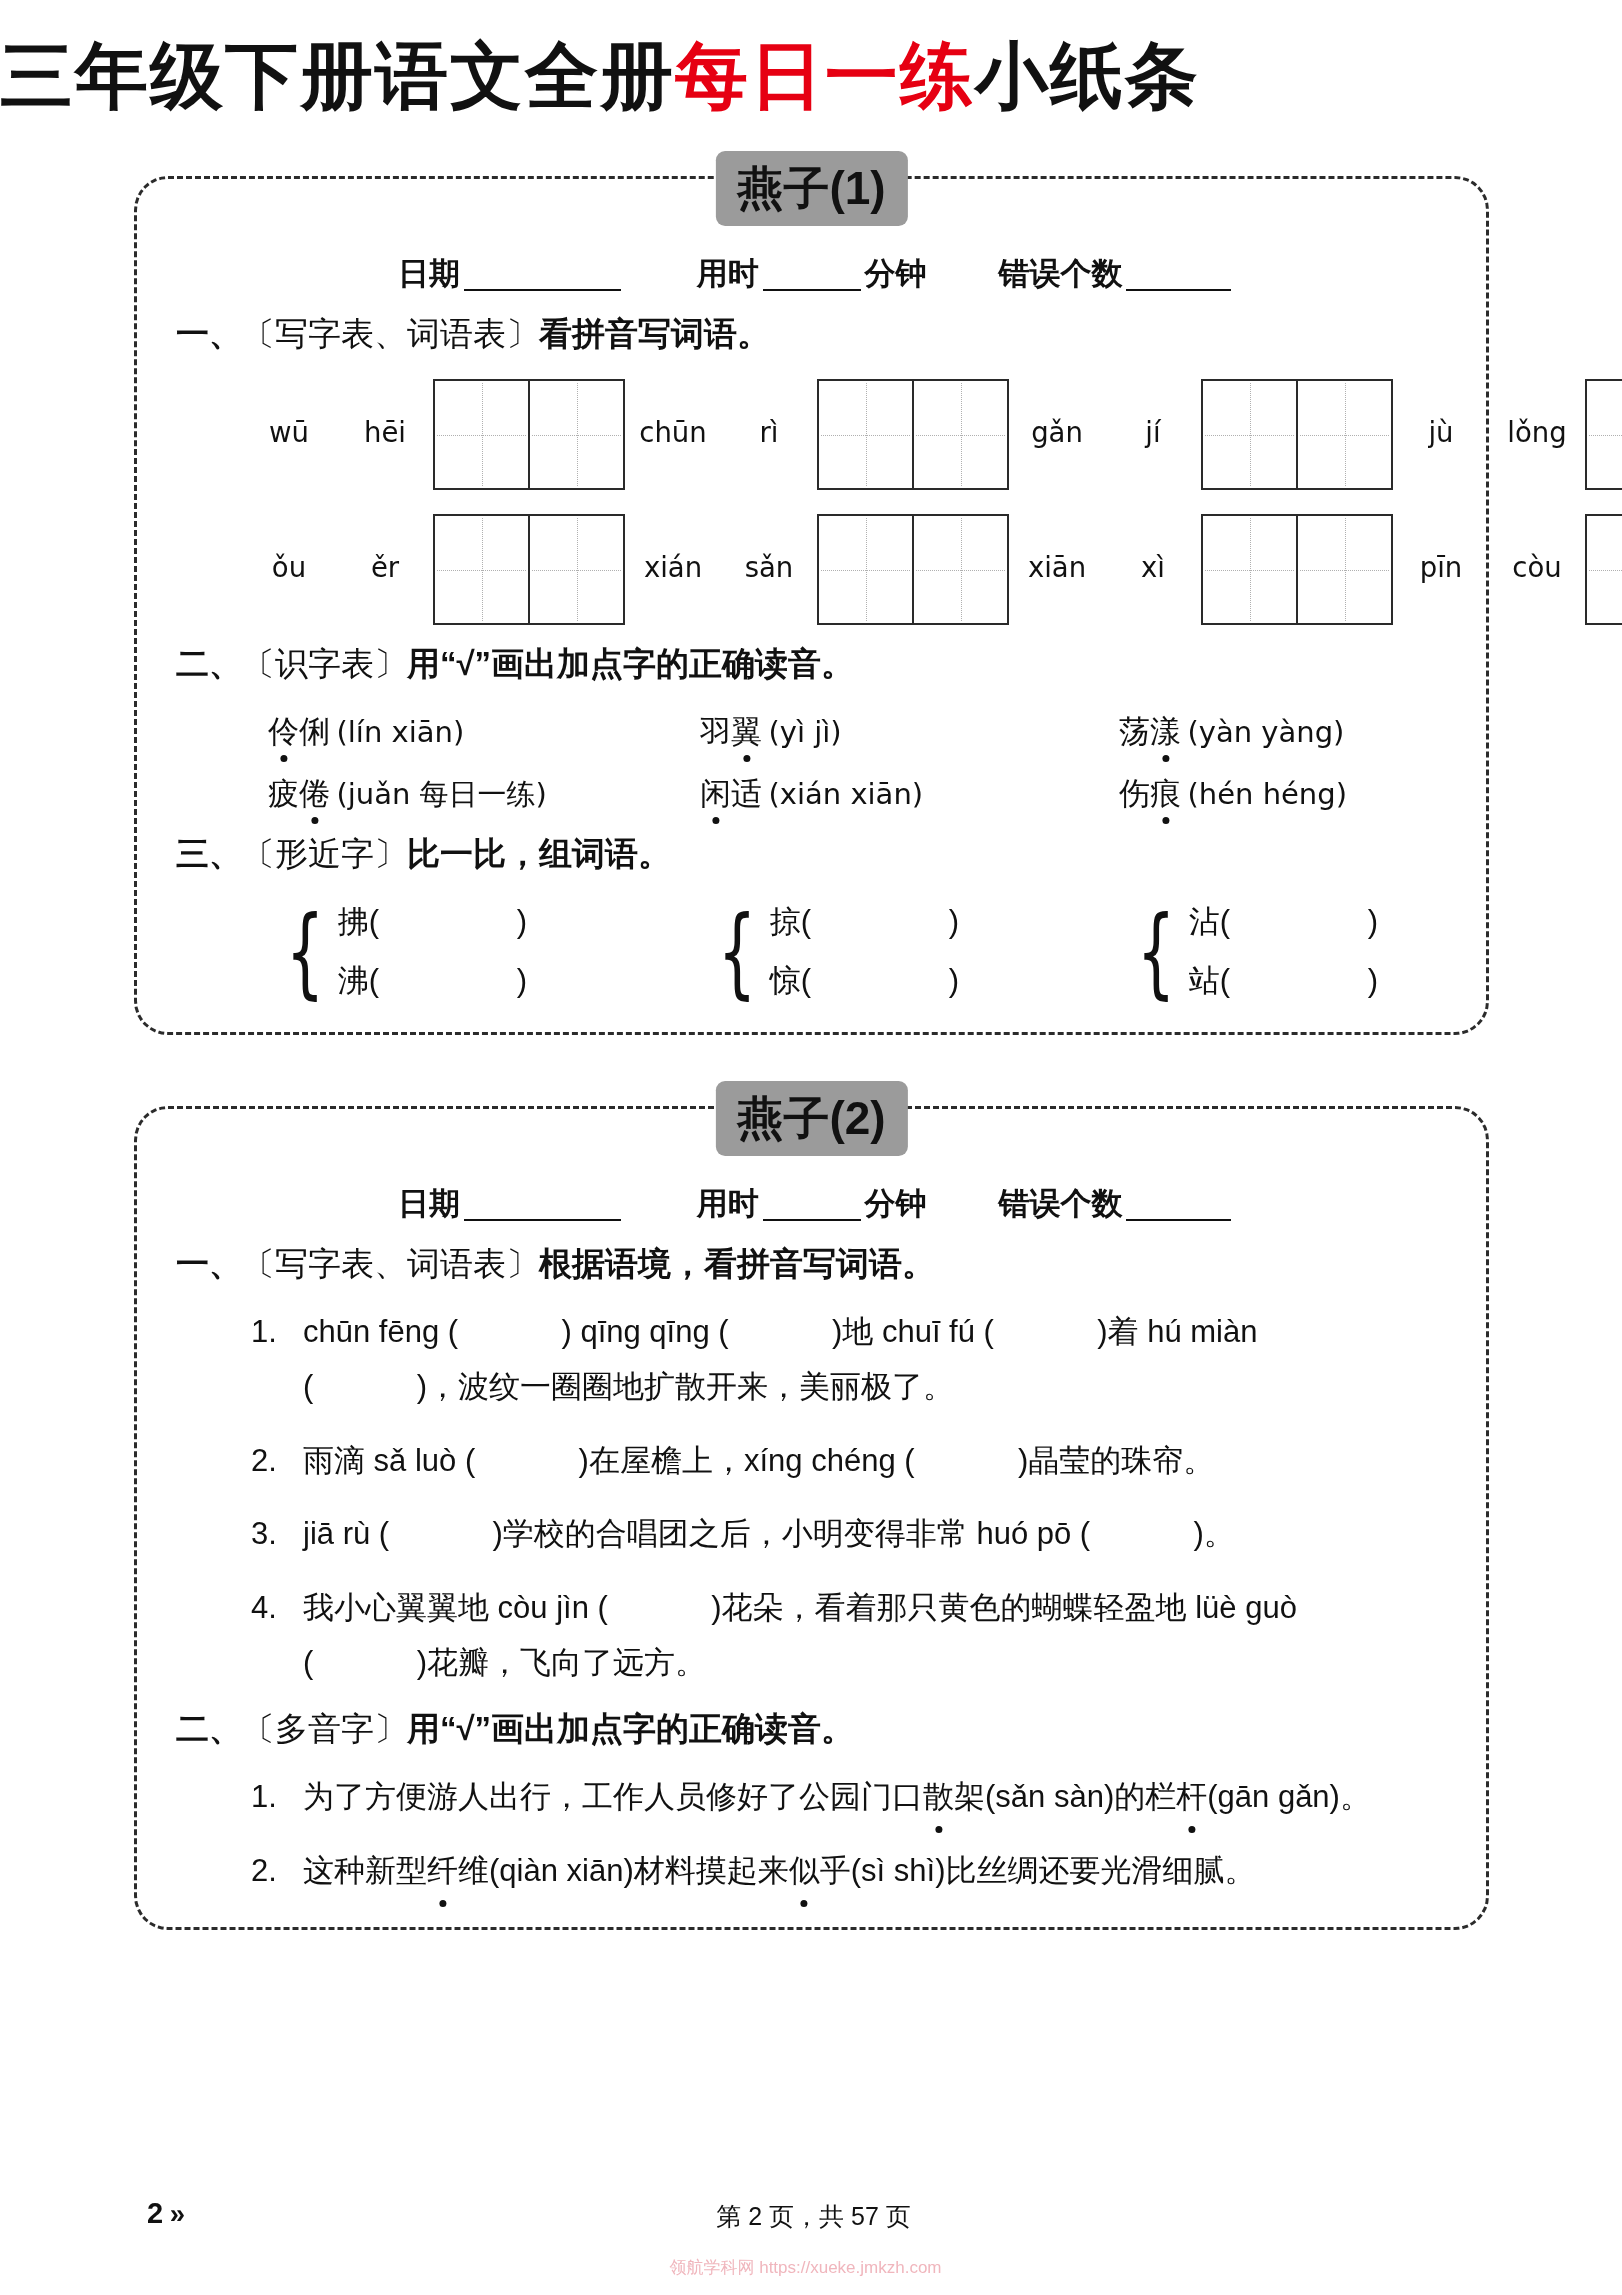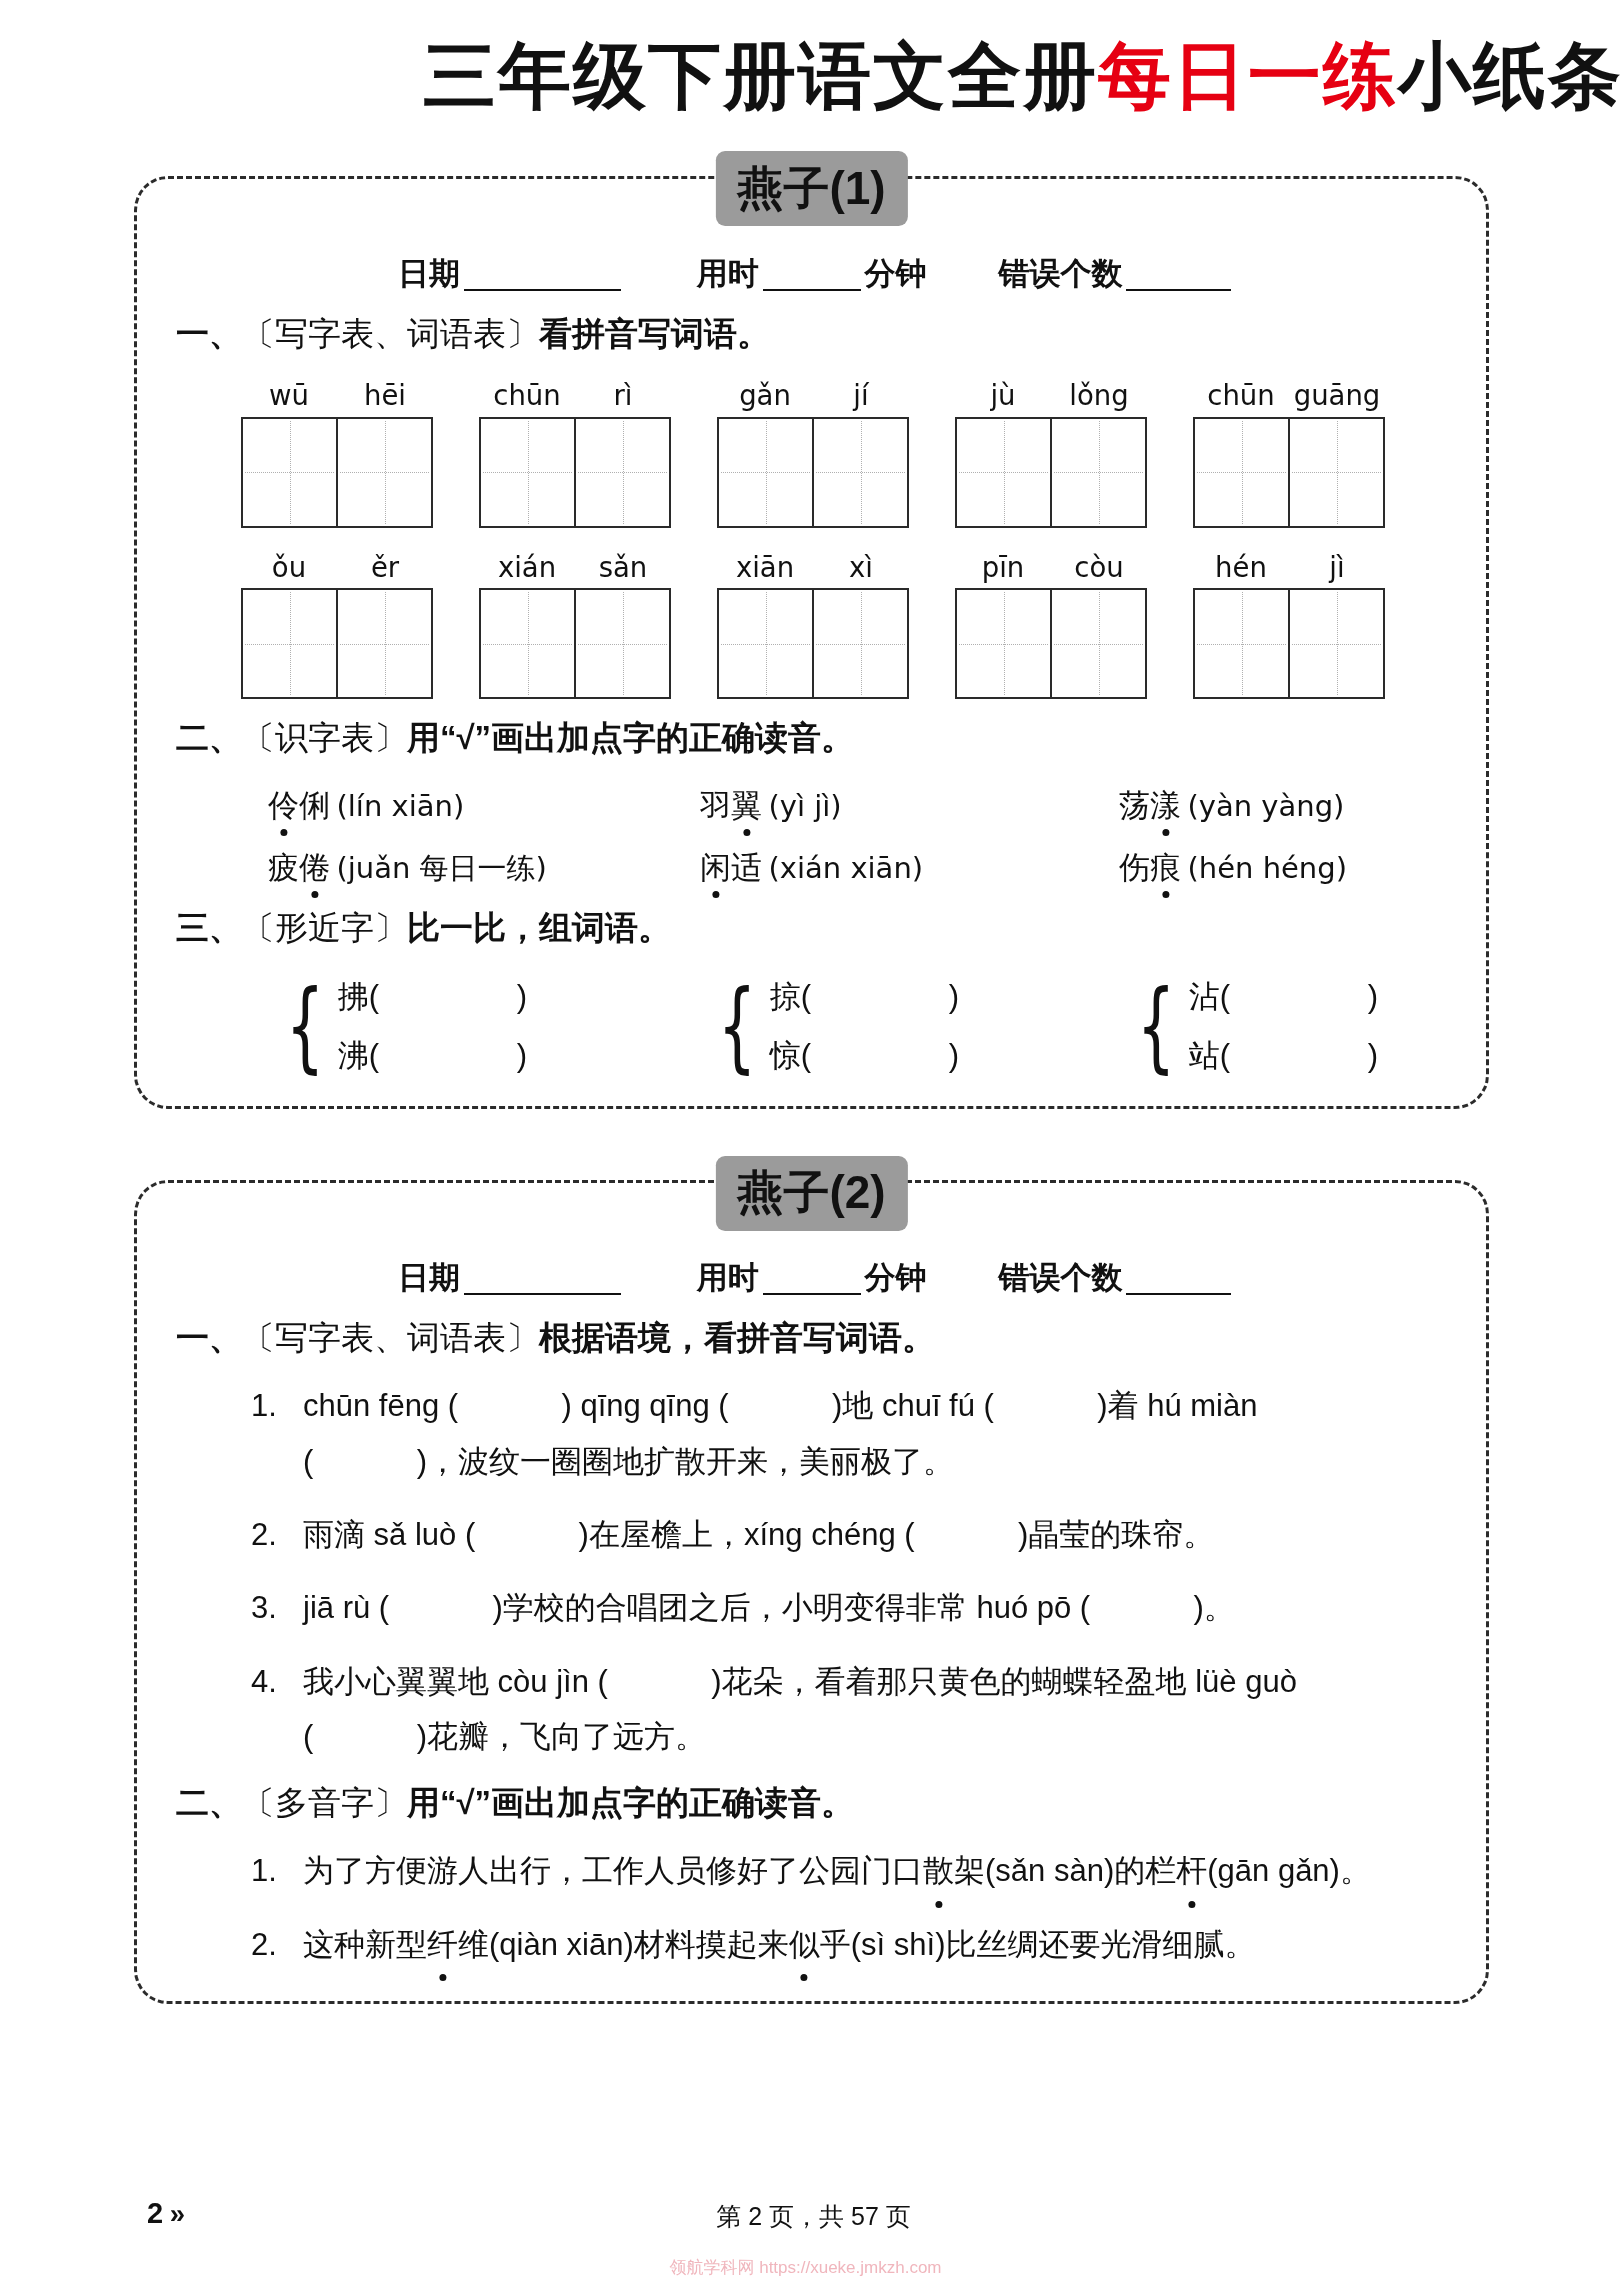--- a/index.html
+++ b/index.html
@@ -3,21 +3,21 @@
 <meta charset="utf-8">
 <style>
   html,body{margin:0;padding:0;}
   body{
     width:1623px;height:2295px;position:relative;overflow:hidden;
     background:#ffffff;color:#111;
     font-family:"Liberation Sans","DejaVu Sans",sans-serif;
   }
   
   .page-title{
-    margin-top:34px;text-align:right;
+    margin-top:34px;text-align:left;
     font-size:73px;font-weight:900;letter-spacing:2px;line-height:1.15;
   }
   .page-title .red{color:#e60012;}
   
   .sheet-box{
     position:relative;box-sizing:border-box;
     width:1355px;margin:0 auto;
     border:3.3px dashed #2b2b2b;border-radius:34px;
     padding:36px 39px 29.4px 39px;
   }
@@ -40,21 +40,21 @@
   .blank-time{width:98px;}
   .blank-err{width:105px;}
   .gap-l{margin-left:72px;}
   
   .part-heading{margin-top:18px;font-size:33px;line-height:1.3;}
   .pnum{font-weight:700;}
   .ptag{font-weight:400;}
   .pinstr{font-weight:700;}
   
   .words-row{display:flex;justify-content:space-between;margin:23.6px 62px 0 65px;}
-  .word-unit{display:flex;flex-direction:column;align-items:center;}
+  .word-unit{display:flex;flex-direction:row;align-items:center;}
   .pinyin-pair{display:flex;margin-bottom:5.2px;}
   .pinyin-pair span{
     width:96px;text-align:center;font-size:27.5px;
     font-family:"DejaVu Sans","Liberation Sans",sans-serif;
   }
   .grid2{display:flex;border:2px solid #2a2a2a;background:#fff;}
   .cell{width:93px;height:107px;position:relative;}
   .cell + .cell{border-left:2px solid #2a2a2a;}
   .cell::before{content:"";position:absolute;left:2px;right:2px;top:50%;border-top:1.3px dotted #b0b0b0;}
   .cell::after{content:"";position:absolute;top:2px;bottom:2px;left:50%;border-left:1.3px dotted #b0b0b0;}

